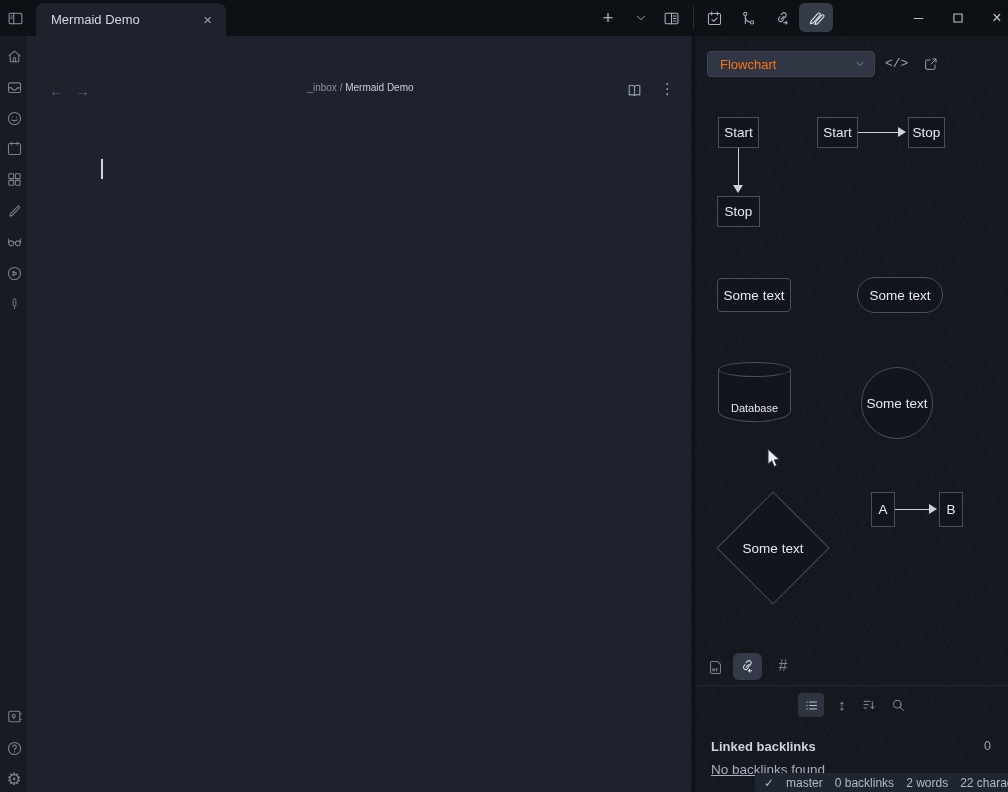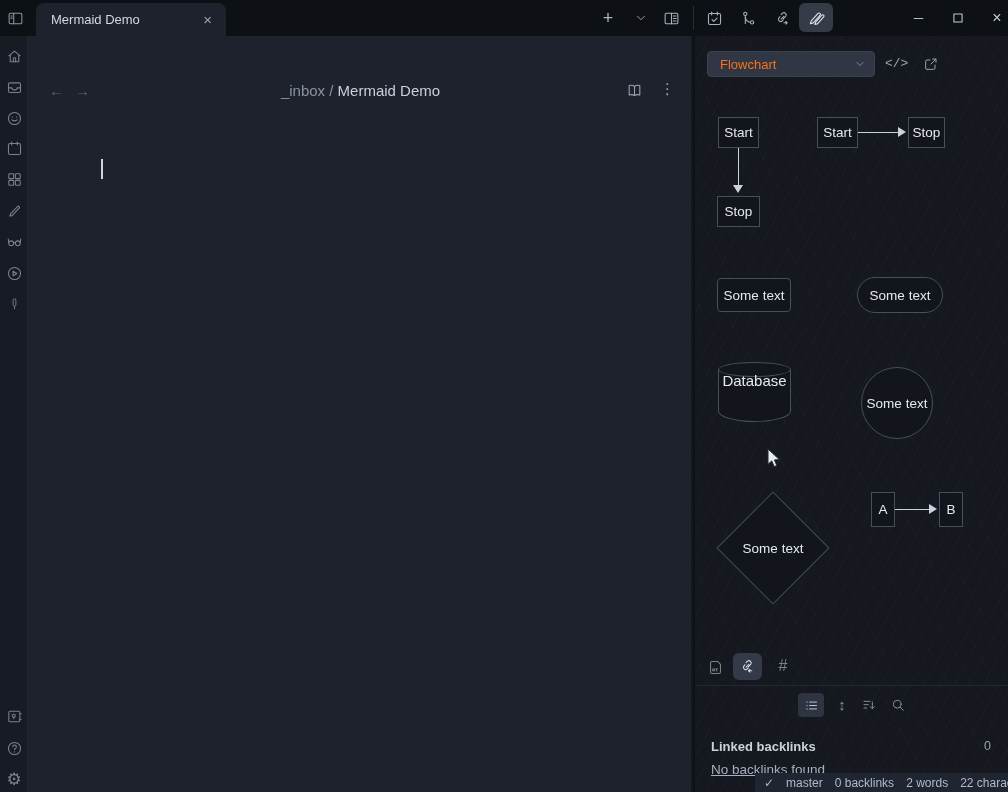--- a/index.html
+++ b/index.html
@@ -21,21 +21,21 @@
   .close-glyph { font-size:16px; color:#c3c9d4; line-height:1; }
 
   
   .leftdock { left:0; top:36px; width:28px; height:756px; background:#171b24; border-right:1px solid #20252f; }
   .dock-icon { position:absolute; left:4px; width:20px; height:20px; color:#79818f; }
   .glyph-icon { font-size:16px; line-height:1; color:#79818f; display:flex; align-items:center; justify-content:center; }
 
   
   .editor { left:28px; top:36px; width:665px; height:756px; background:#1e222c; border-right:2px solid #14171d; }
   .nav-arrow { font-size:15px; color:#596176; }
-  .breadcrumb { left:0; top:46px; width:665px; text-align:center; font-size:15px; }
+  .breadcrumb { left:0; top:46px; width:665px; text-align:center; font-size:10px; }
   .bc-parent, .bc-sep { color:#8a92a3; }
   .bc-doc { color:#c9cfdb; }
   .doc-title { left:74px; top:68px; font-size:29px; font-weight:700; color:#d6dbe6; letter-spacing:0.2px; }
   .caret { left:73px; top:123px; width:2px; height:20px; background:#ced4df; }
 
   
   .rightpanel { left:695px; top:36px; width:313px; height:756px;
     background:
       repeating-linear-gradient(118deg, rgba(130,142,175,0.035) 0 1px, transparent 1px 13px),
       repeating-linear-gradient(62deg, rgba(130,142,175,0.022) 0 1px, transparent 1px 21px),
@@ -48,21 +48,21 @@
   
   .mnode { position:absolute; background:#12151b; border:1px solid #474e5e; color:#e4e8f0; font-size:13.5px; display:flex; align-items:center; justify-content:center; white-space:nowrap; }
   .aline { position:absolute; background:#ccd2dd; }
   .ahead-down { position:absolute; width:0; height:0; border-left:5px solid transparent; border-right:5px solid transparent; border-top:8px solid #ccd2dd; }
   .ahead-right { position:absolute; width:0; height:0; border-top:5px solid transparent; border-bottom:5px solid transparent; border-left:8px solid #ccd2dd; }
   .diamond-shape { position:absolute; width:80px; height:80px; background:#12151b; border:1px solid #474e5e; transform:rotate(45deg); }
   .diamond-label { position:absolute; color:#e4e8f0; font-size:13.5px; text-align:center; }
   .cyl { position:absolute; }
   .cyl-side { position:absolute; left:0; top:7px; right:0; bottom:0; background:#12151b; border:1px solid #474e5e; border-top:none; border-radius:0 0 50% 50% / 0 0 11px 11px; }
   .cyl-top { position:absolute; left:0; top:0; right:0; height:15px; background:#12151b; border:1px solid #474e5e; border-radius:50%; }
-  .cyl-label { position:absolute; left:0; right:0; top:10px; text-align:center; color:#e4e8f0; font-size:15px; }
+  .cyl-label { position:absolute; left:0; right:0; top:40px; text-align:center; color:#e4e8f0; font-size:11px; }
 
   
   .panel-tab-btn { position:absolute; width:20px; height:20px; color:#79818f; }
   .panel-tab-active { position:absolute; width:29px; height:27px; background:#343a47; border-radius:6px; color:#d8dde6; }
   .hash-glyph { font-size:16px; color:#79818f; }
   .hdivider { left:0px; top:649px; width:313px; height:1px; background:#232834; }
   .list-btn-active { position:absolute; width:26px; height:24px; background:#2e3440; border-radius:4px; color:#c8cedb; }
   .mini-icon { position:absolute; width:20px; height:20px; color:#858da0; }
   .updown-glyph { font-size:15px; color:#858da0; }
   .lm-header { position:absolute; left:16px; top:703px; font-size:13px; font-weight:700; color:#ccd2dd; }

